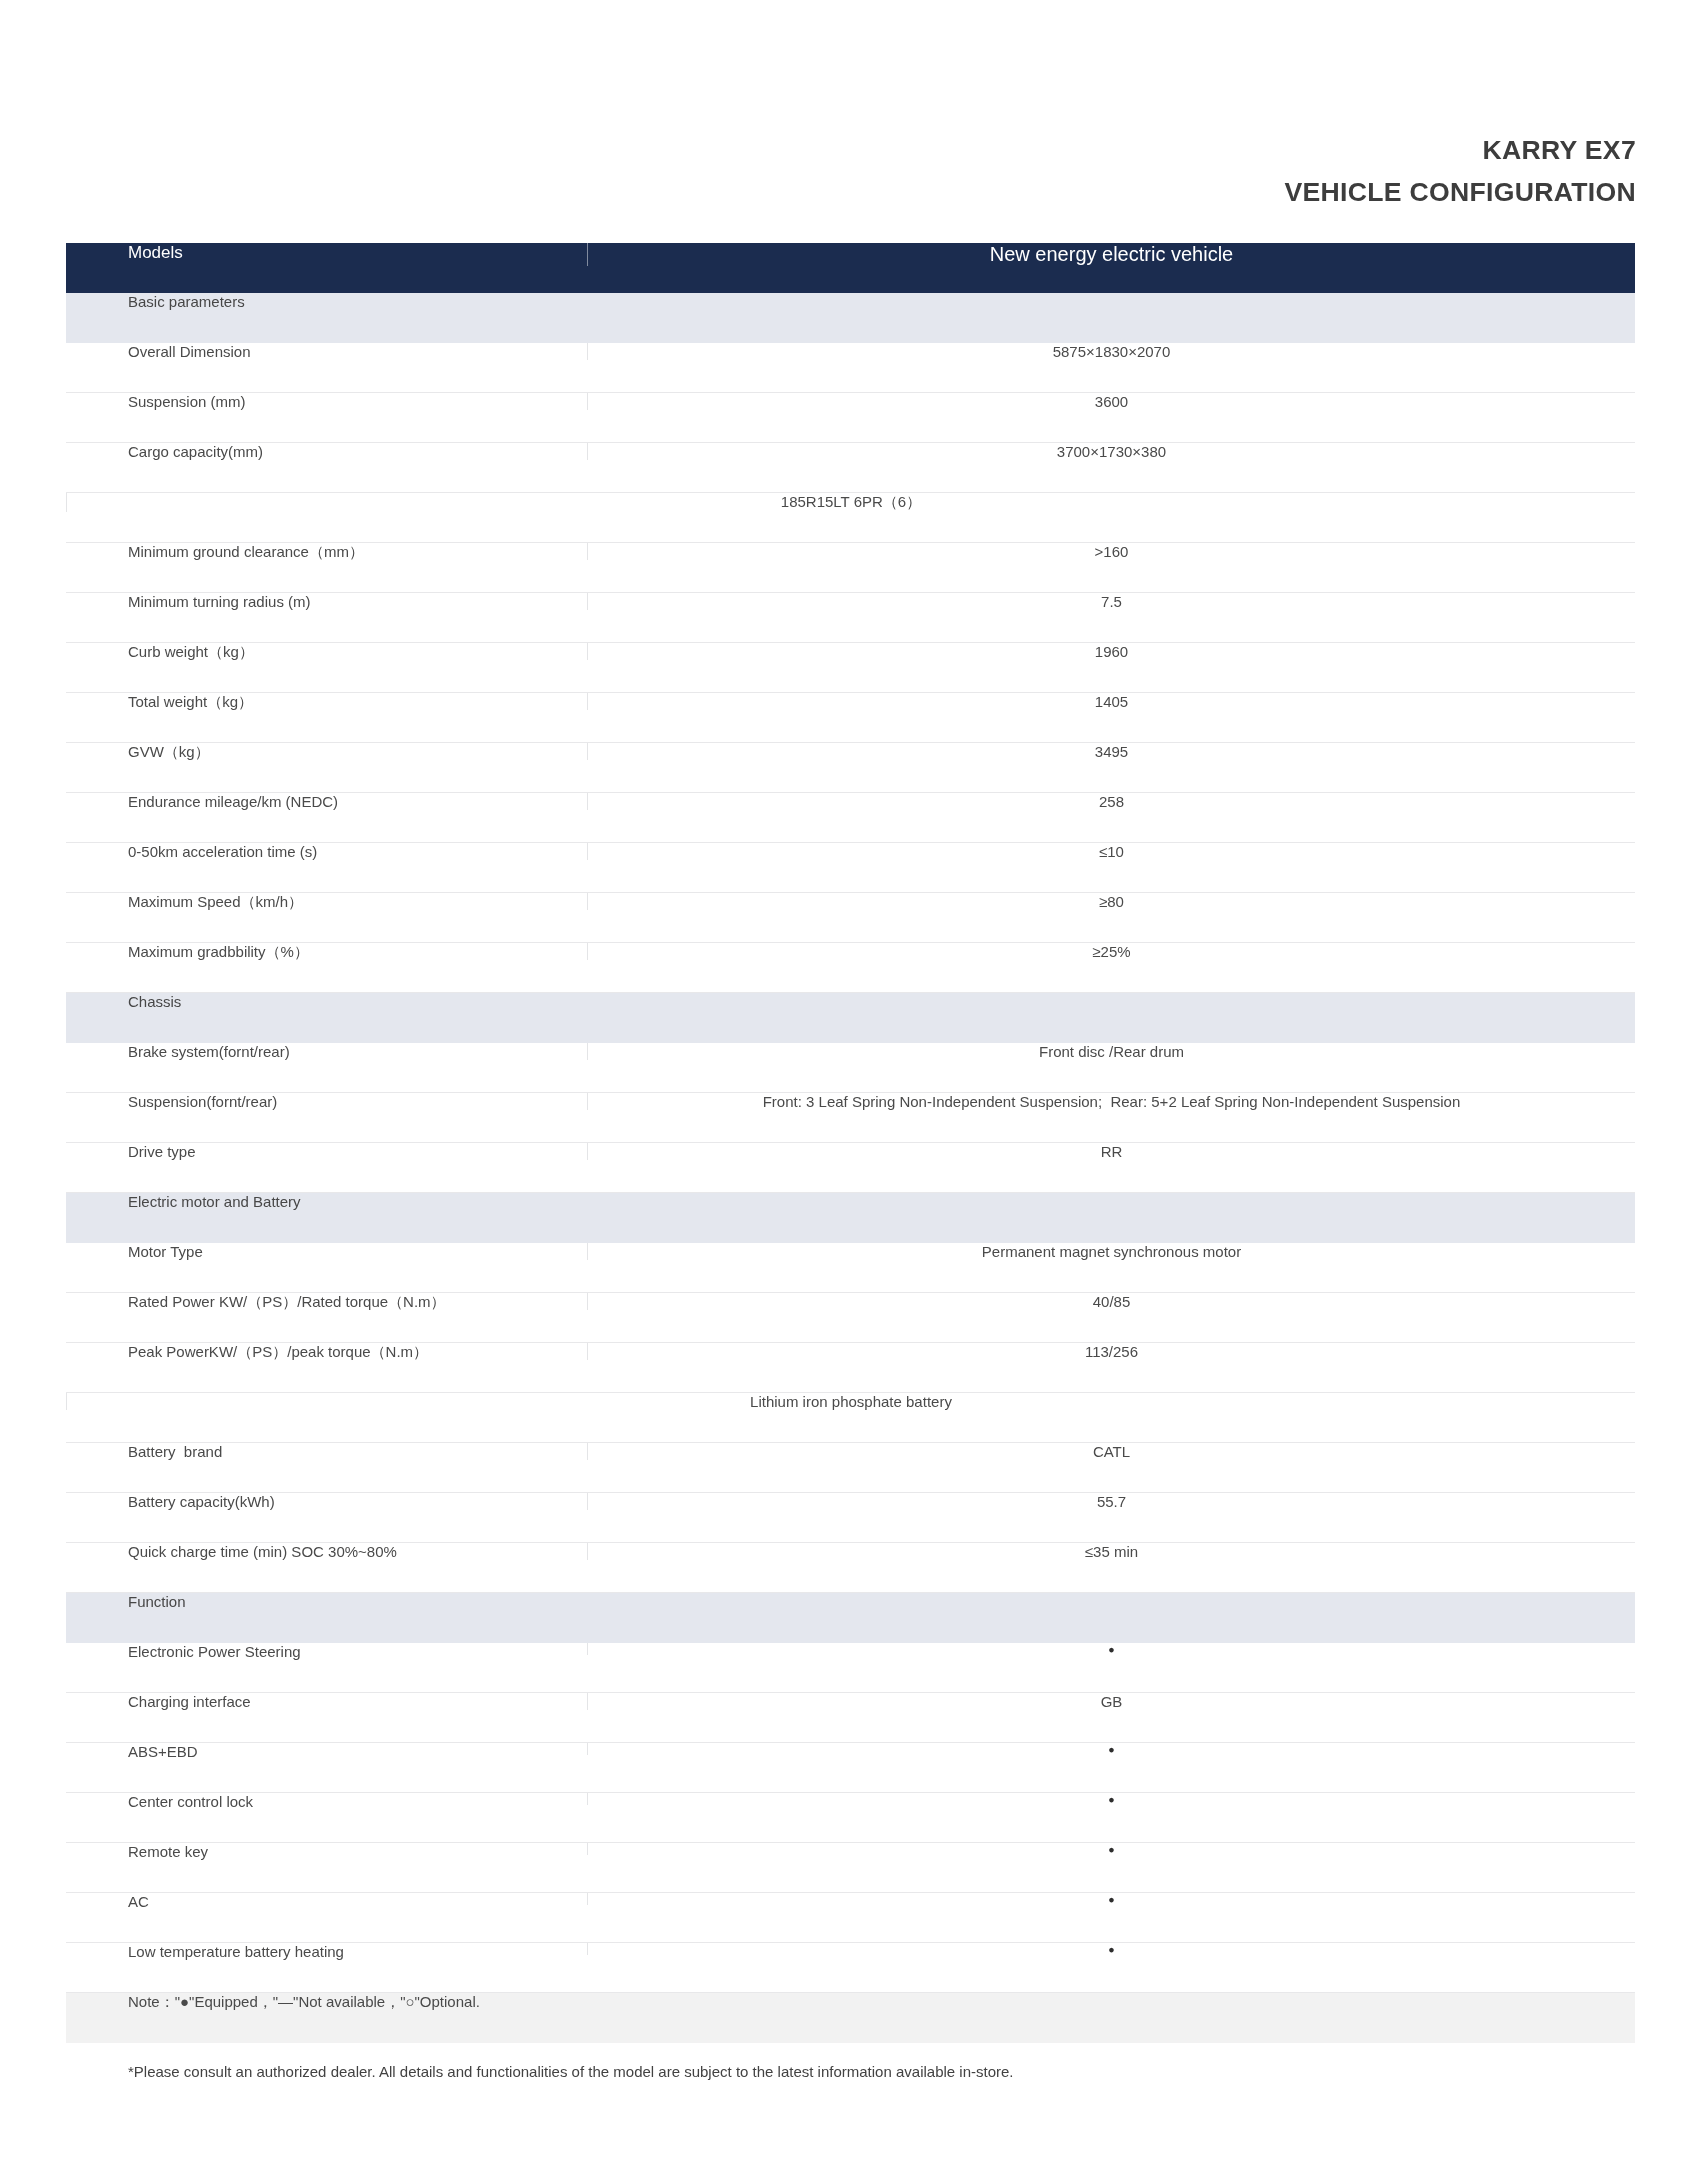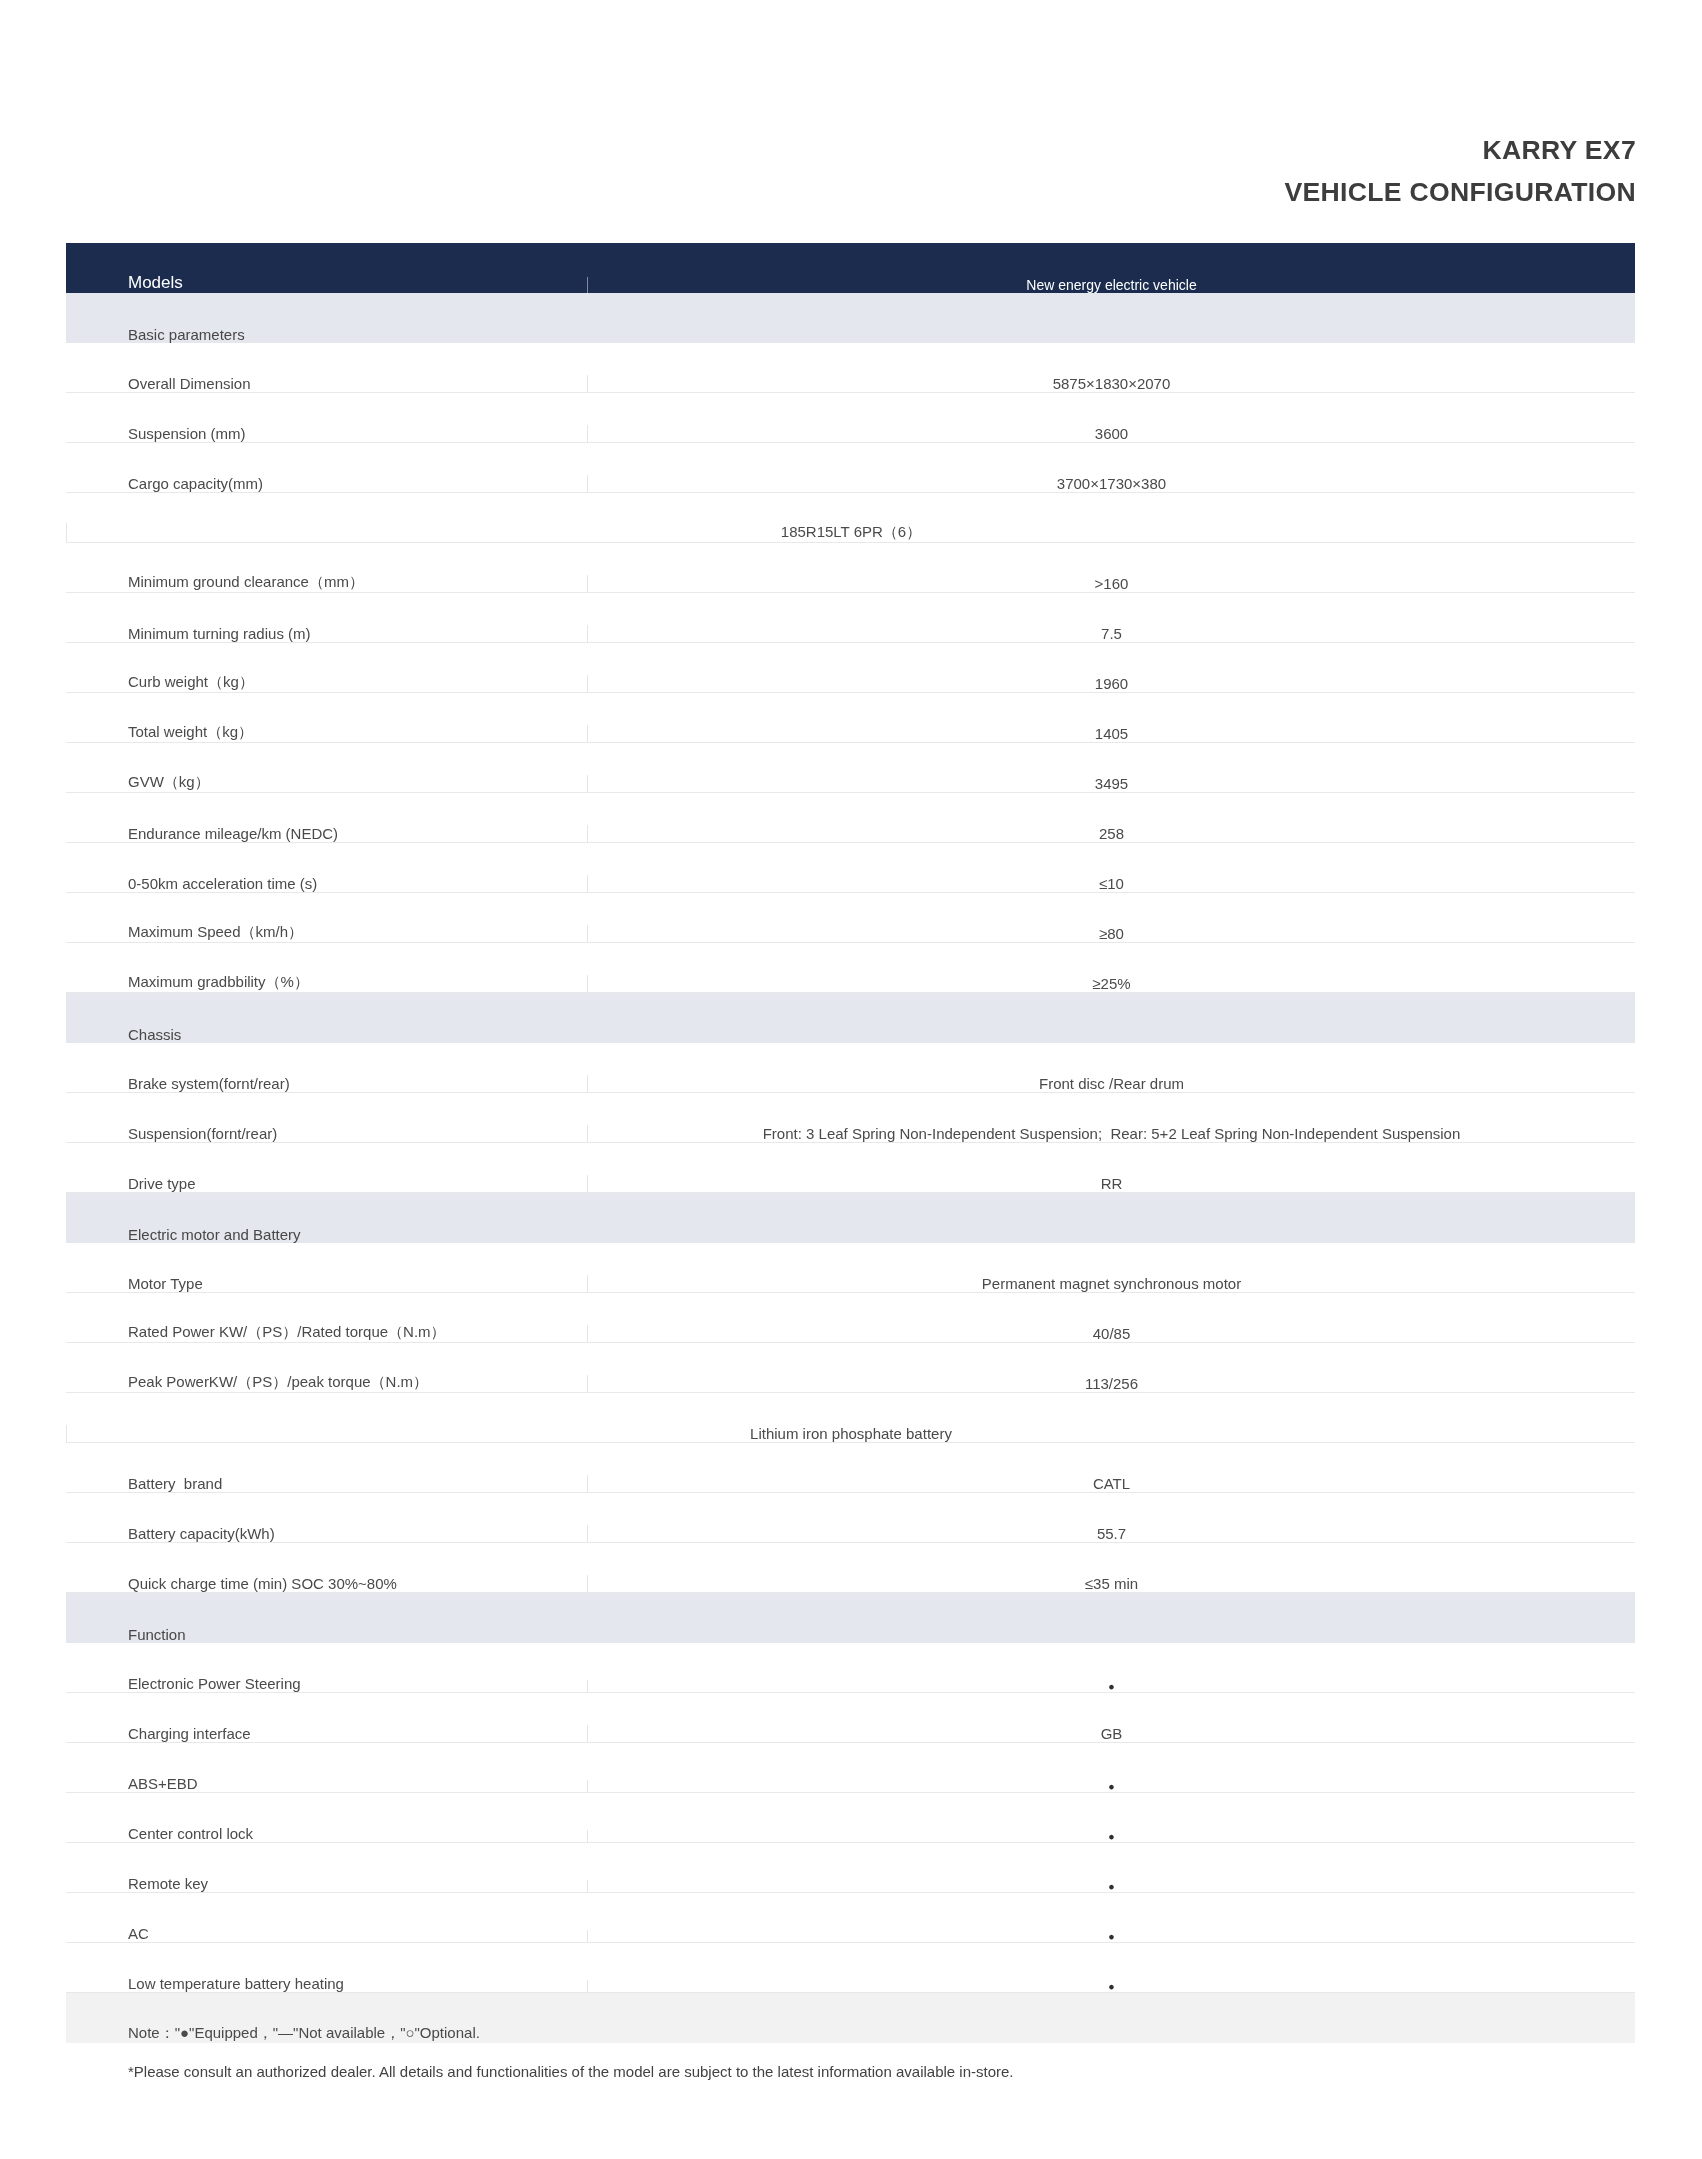--- a/index.html
+++ b/index.html
@@ -29,21 +29,21 @@
     letter-spacing: 0.3px;
   }
   .spec-table {
     margin-top: 30px;
     width: 1569px;
   }
   .trow {
     display: flex;
     height: 50px;
     box-sizing: border-box;
-    align-items: flex-end;
+    align-items: flex-start;
     background: #ffffff;
   }
   .cell {
     display: flex;
     align-items: center;
     box-sizing: border-box;
     white-space: pre-wrap;
   }
   .cell-label {
     width: 521px;
@@ -62,21 +62,21 @@
   }
   
   .trow.thead { background: #1b2c4f; }
   .trow.thead .cell-label {
     color: #ffffff;
     font-size: 17px;
     font-weight: 500;
   }
   .trow.thead .cell-value {
     color: #ffffff;
-    font-size: 14px;
+    font-size: 20px;
     font-weight: 500;
     border-left: 0.9px solid rgba(255,255,255,0.45);
   }
   
   .trow.section { background: #e4e7ee; }
   .trow.section .cell-label { color: #474747; }
   .trow.section .cell-value { border-left: 1.8px solid #ffffff; }
   
   .trow.data { border-bottom: 0.9px solid #e8e8ea; }
   .trow.dot .cell-value { font-size: 10.6px; color: #2e2e2e; }

